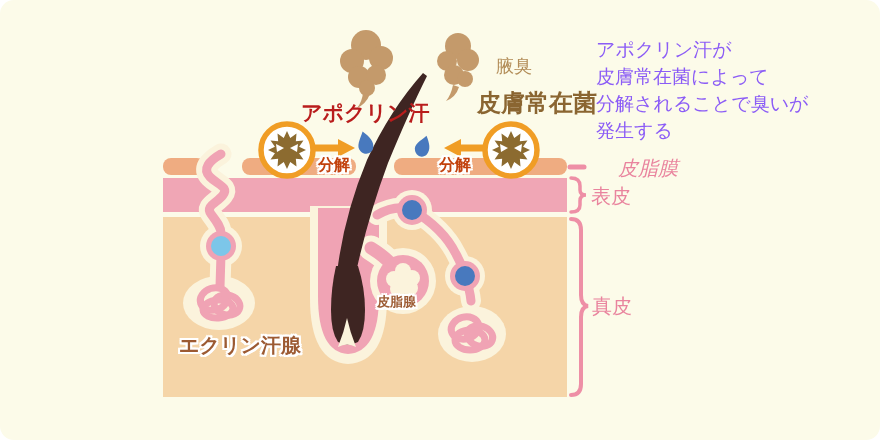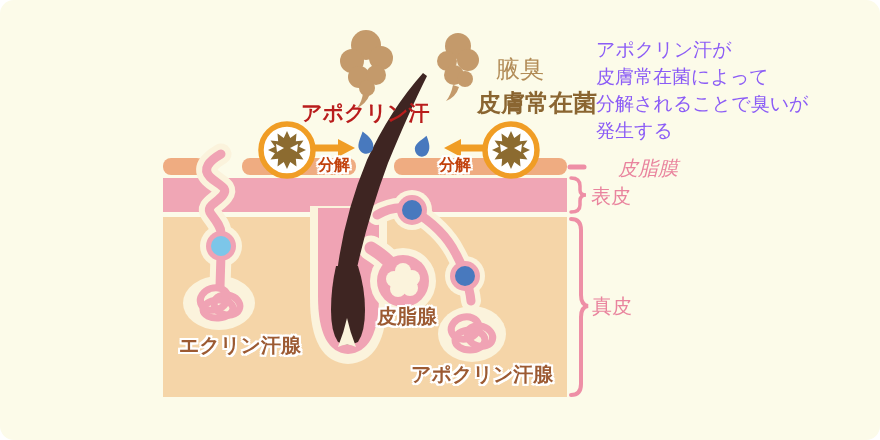--- a/index.html
+++ b/index.html
@@ -9,36 +9,36 @@
     font-family:"DejaVu Sans",sans-serif;
   }
   .card svg{position:absolute;left:0;top:0;}
   .lbl{position:absolute;line-height:1;white-space:nowrap;}
   .outline{
     text-shadow:2px 0 0 #fff,-2px 0 0 #fff,0 2px 0 #fff,0 -2px 0 #fff,
     1.5px 1.5px 0 #fff,-1.5px 1.5px 0 #fff,1.5px -1.5px 0 #fff,-1.5px -1.5px 0 #fff,
     2px 2px 0 #fff,-2px -2px 0 #fff,2px -2px 0 #fff,-2px 2px 0 #fff;
   }
   .lbl-apocrine-sweat{left:301px;top:103px;font-size:21px;font-weight:bold;color:#b91c1c;}
-  .lbl-body-odor{left:496px;top:57px;font-size:24px;font-weight:500;color:#B28C57;}
+  .lbl-body-odor{left:496px;top:57px;font-size:18px;font-weight:500;color:#B28C57;}
   .lbl-skin-bacteria{left:477px;top:91px;font-size:24px;font-weight:bold;color:#8A6531;}
   .desc{
     position:absolute;left:596px;top:36px;width:280px;
     font-size:19px;line-height:27px;color:#8b5cf6;white-space:pre-line;
   }
   .lbl-pink{font-size:20px;color:#E9849E;font-weight:500;}
   .lbl-sebum{left:618px;top:158px;font-style:italic;}
   .lbl-epidermis{left:591px;top:186px;}
   .lbl-dermis{left:592px;top:296px;}
   .lbl-decompose{font-size:16px;font-weight:bold;color:#c2410c;}
   .lbl-decompose-left{left:318px;top:157px;}
   .lbl-decompose-right{left:439px;top:157px;}
   .lbl-gland{font-size:20px;font-weight:bold;color:#9C5A32;}
   .lbl-eccrine{left:179px;top:335px;}
-  .lbl-sebaceous{left:377px;top:306px;font-size:20px;}
+  .lbl-sebaceous{left:377px;top:295px;font-size:13px;}
   .lbl-apocrine-gland{left:411px;top:364px;}
 </style>
 </head>
 <body>
 
 <div class="card">
 
   <svg width="880" height="440" viewBox="0 0 880 440">
 
     <g>
@@ -166,14 +166,13 @@
 
   <div class="lbl lbl-decompose lbl-decompose-left outline">分解</div>
   <div class="lbl lbl-decompose lbl-decompose-right outline">分解</div>
 
   <div class="lbl lbl-pink lbl-sebum">皮脂膜</div>
   <div class="lbl lbl-pink lbl-epidermis">表皮</div>
   <div class="lbl lbl-pink lbl-dermis">真皮</div>
 
   <div class="lbl lbl-gland lbl-eccrine outline">エクリン汗腺</div>
   <div class="lbl lbl-gland lbl-sebaceous outline">皮脂腺</div>
-  <div class="lbl lbl-gland lbl-apocrine-gland outline">アポクリン汗腺</div>
 </div>
 
 </body></html>

